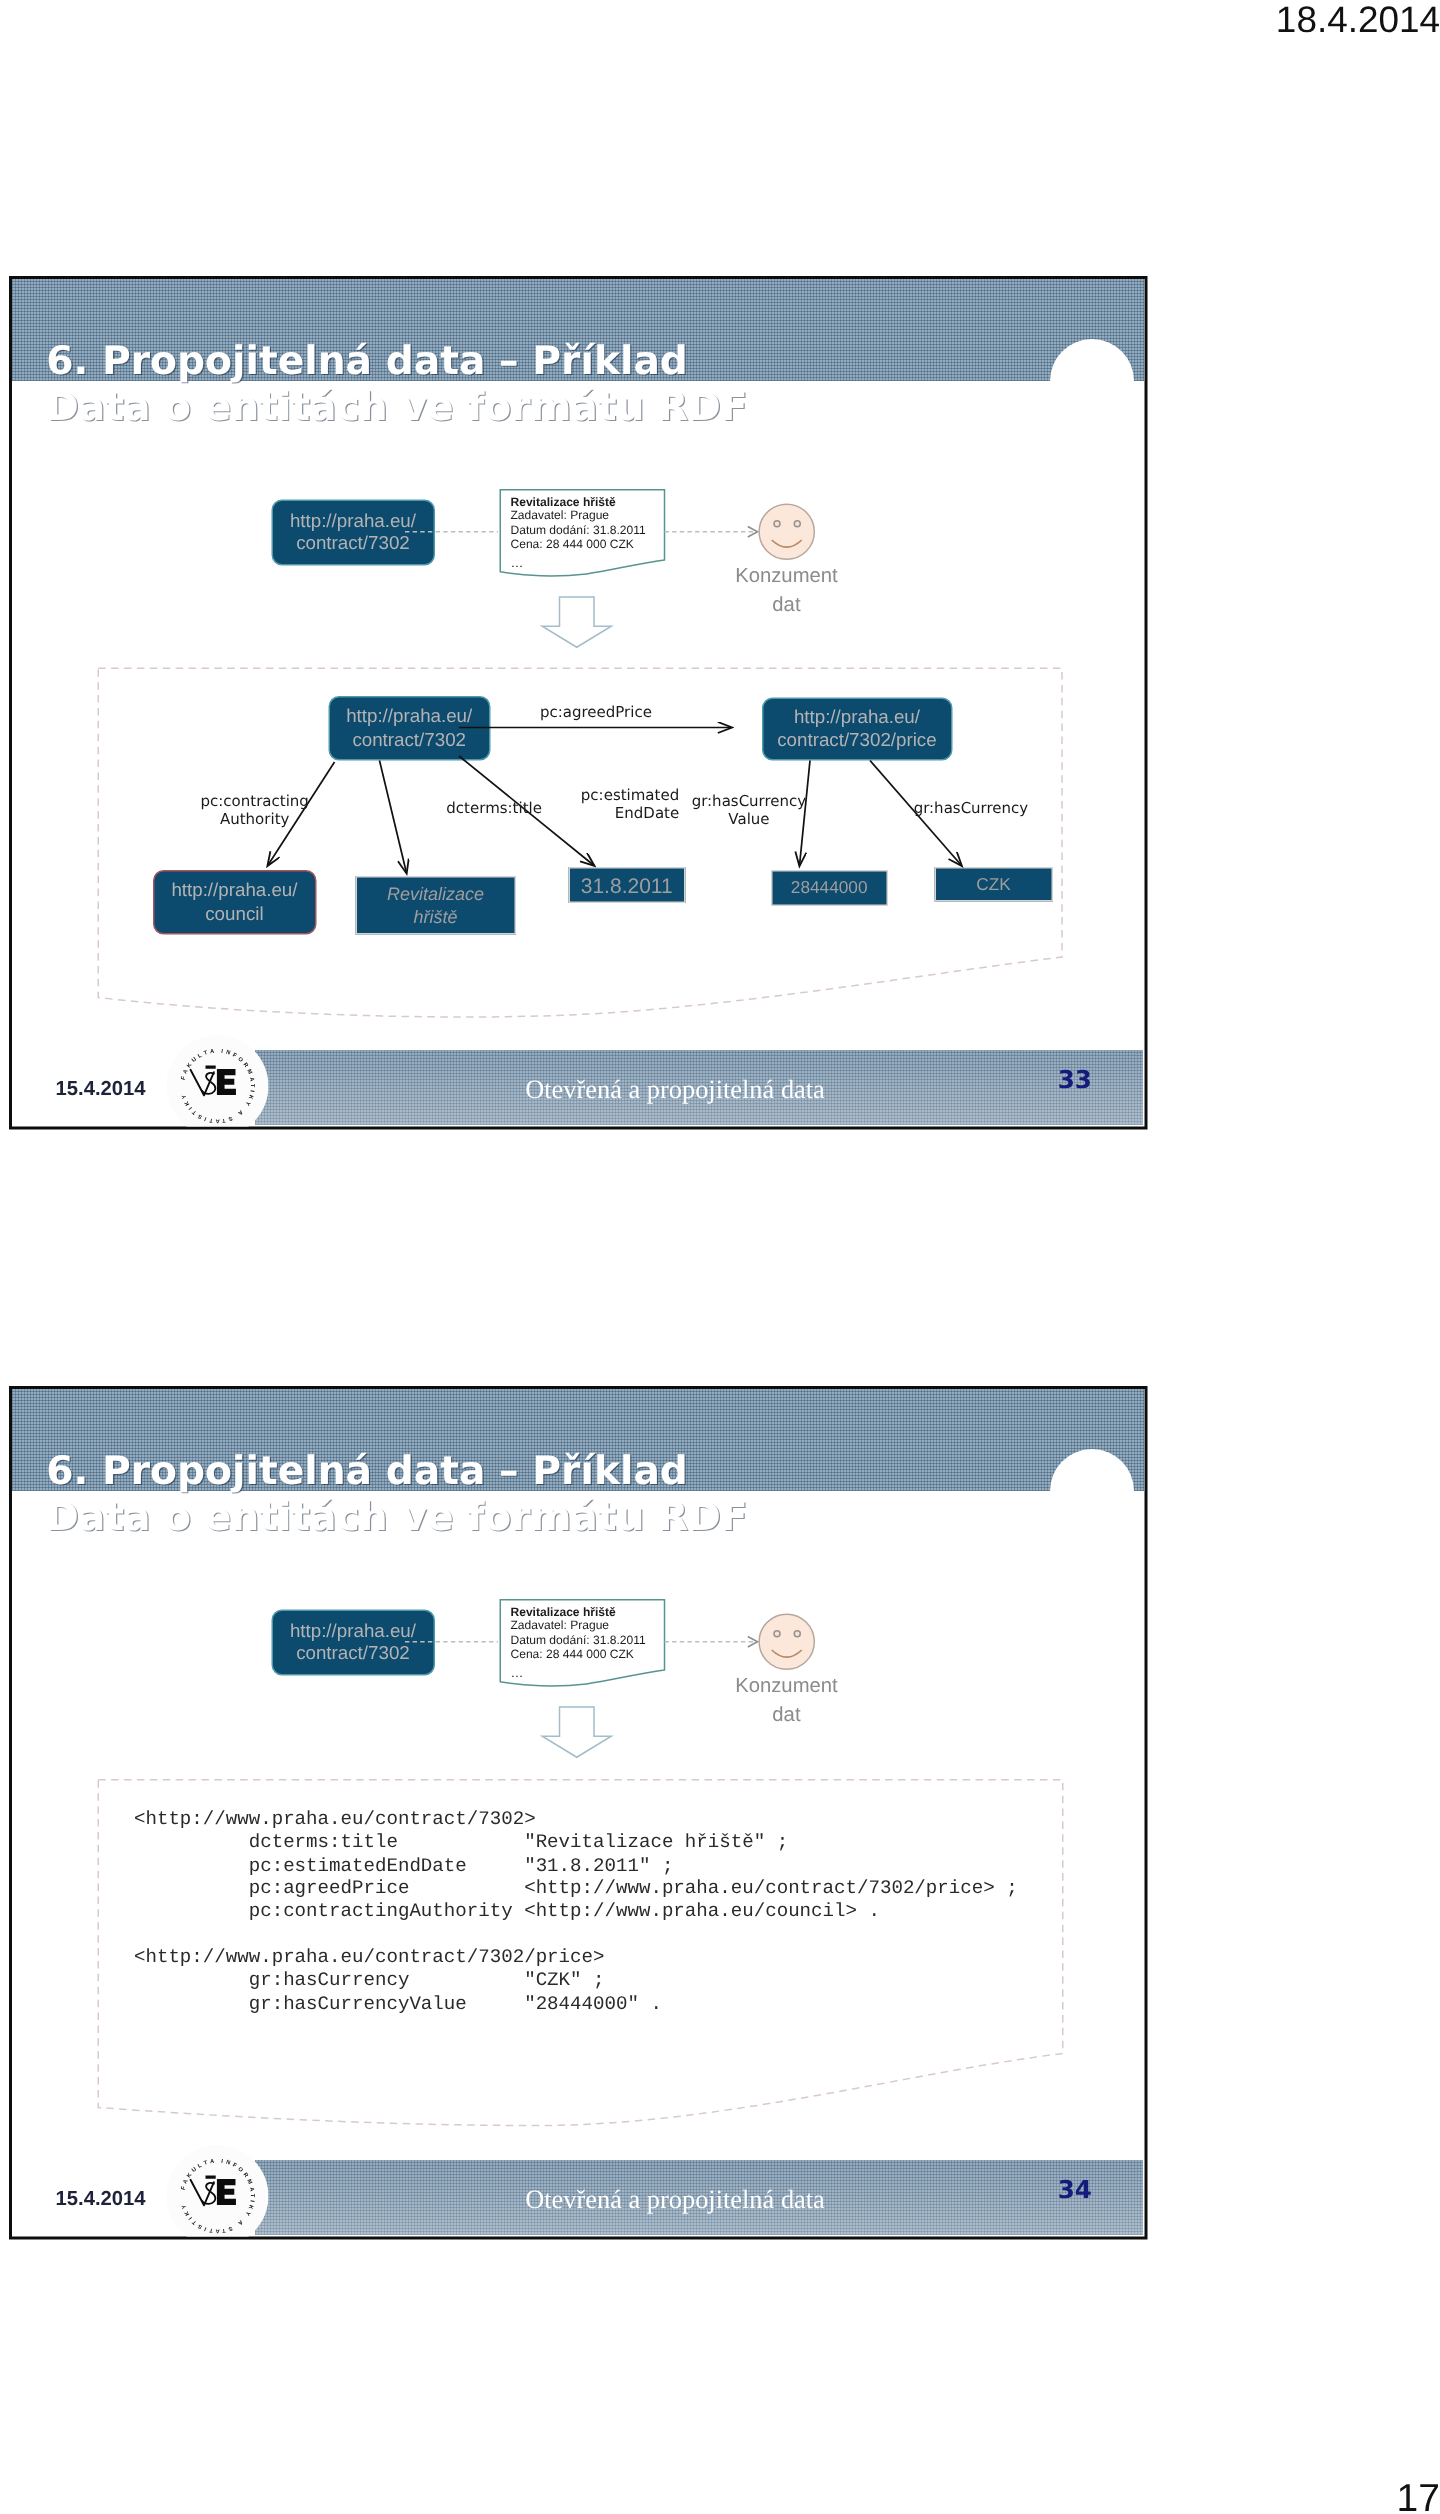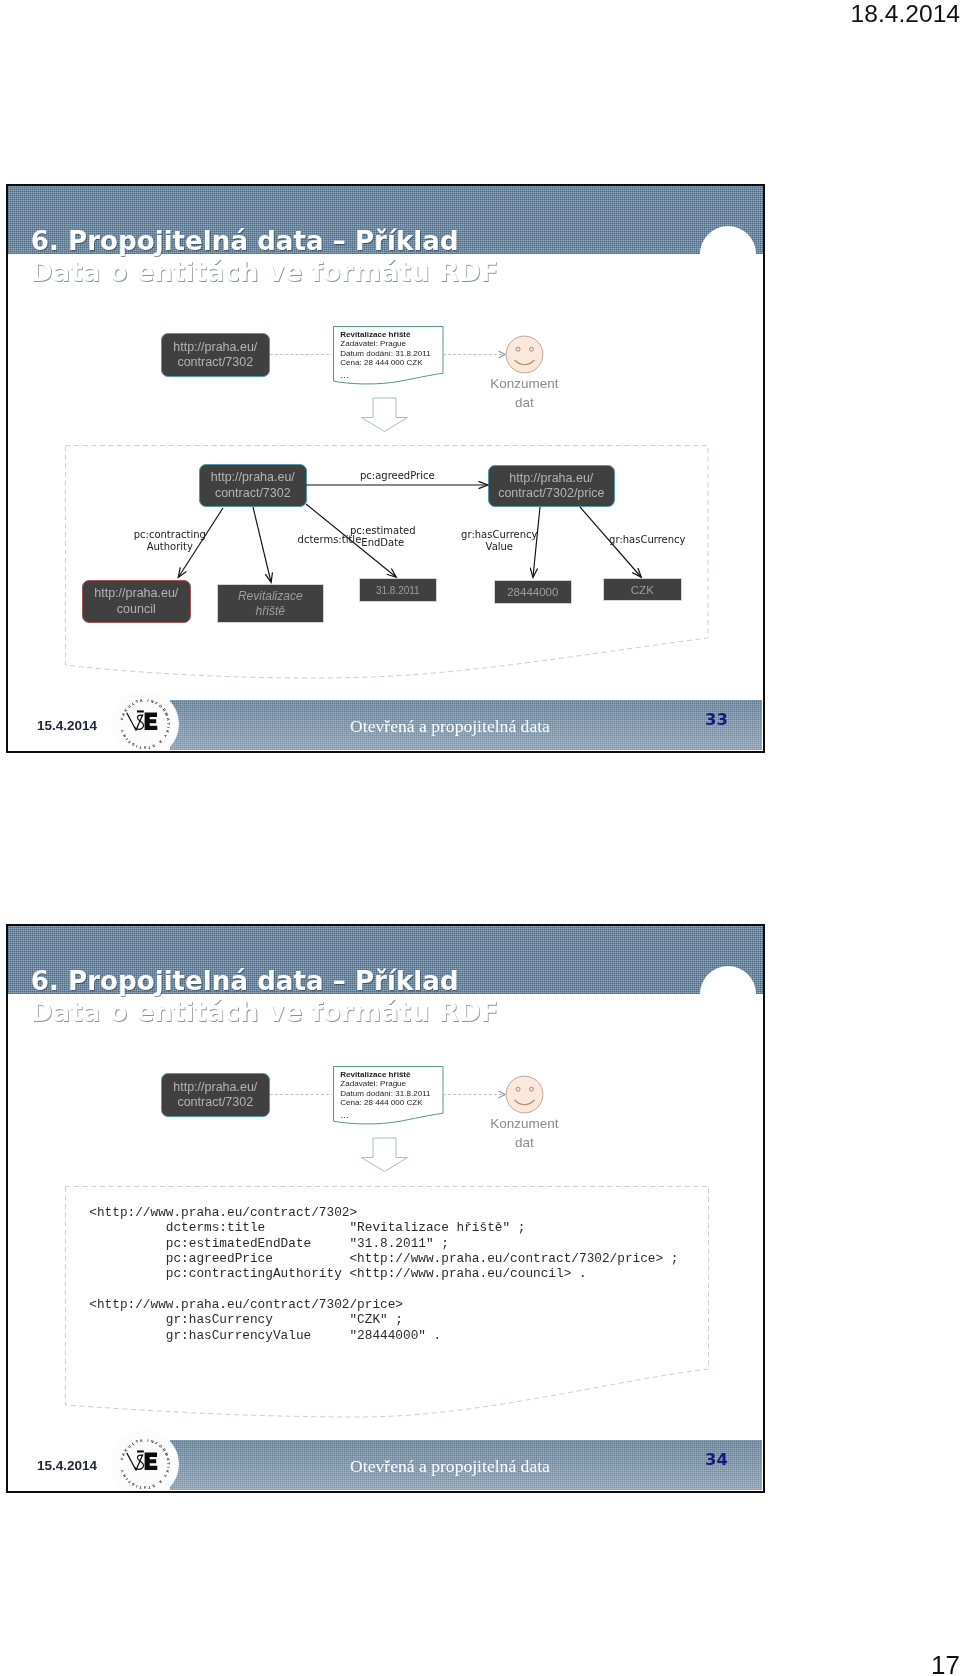--- a/index.html
+++ b/index.html
@@ -52,21 +52,21 @@
            font-size:16.4px;font-weight:bold;color:#151b7a;z-index:3;}
   .logo{position:absolute;left:102.6px;top:504.3px;width:68px;height:68px;z-index:4;}
   .logo svg{display:block;}
   .logo-ring{font-family:"Liberation Sans",sans-serif;font-size:3.8px;font-weight:bold;
              letter-spacing:1.9px;fill:#141414;}
 
   
   .dg{position:absolute;left:0;top:0;}
   .node{position:absolute;box-sizing:border-box;display:flex;align-items:center;
         justify-content:center;text-align:center;color:#b3b3b3;white-space:pre-line;
-        background:#404040;}
+        background:#0c4a6e;margin-left:20px;}
   .node-teal{border:1.6px solid #4e9aab;border-radius:7px;}
   .node-red{border:1.6px solid #a8555a;border-radius:7px;}
   .node-plain{border:1px solid #d4d4d4;border-radius:0;}
   .s1-body,.s2-body{position:absolute;left:0.8px;top:0px;width:757px;height:568px;}
   .elabel{position:absolute;font-family:"DejaVu Sans",sans-serif;
           font-size:10px;color:#1a1a1a;text-align:center;
           white-space:pre-line;line-height:11.6px;width:140px;margin-left:-70px;}
 
   
   .n-src1{left:152px;top:147px;width:109px;height:44px;font-size:12.5px;line-height:15.5px;}
@@ -75,27 +75,27 @@
   .docc-t{font-weight:bold;}
   .docc-e{margin-top:3.4px;letter-spacing:0.6px;font-size:8.6px;color:#111;}
   .konz{position:absolute;left:465.5px;top:189px;width:100px;text-align:center;
         font-size:13.5px;line-height:18.6px;color:#8b8b8b;white-space:pre-line;}
 
   
   .n-g-subj  {left:190px;top:278px;width:108px;height:43px;font-size:12.5px;line-height:15.5px;}
   .n-g-price {left:479px;top:279px;width:127px;height:42px;font-size:12.5px;line-height:15.5px;}
   .n-g-council{left:73px;top:394px;width:109px;height:43px;font-size:12.5px;line-height:15.5px;}
   .n-g-lit0  {left:208px;top:398px;width:107px;height:39px;font-size:12px;line-height:14.5px;color:#9e9e9e;font-style:italic;}
-  .n-g-lit1  {left:350px;top:392px;width:78px;height:24px;font-size:10px;color:#9e9e9e;}
+  .n-g-lit1  {left:350px;top:392px;width:78px;height:24px;font-size:14px;color:#9e9e9e;}
   .n-g-lit2  {left:485px;top:394px;width:78px;height:24px;font-size:11.5px;color:#9e9e9e;}
   .n-g-lit3  {left:594px;top:392px;width:79px;height:23px;font-size:11.5px;color:#9e9e9e;}
 
   .el-0{left:161px;top:343px;}
   .el-1{left:282.5px;top:348px;text-align:right;}
-  .el-2{left:374px;top:339px;}
+  .el-2{left:374px;top:339px;text-align:right;}
   .el-3{left:388.5px;top:284px;}
   .el-4{left:490.5px;top:343px;}
   .el-5{left:638.5px;top:348px;}
 
   
   .code{position:absolute;left:64.5px;top:263px;margin:16px;
         font-family:"Liberation Mono",monospace;font-size:12.75px;line-height:15.35px;
         color:#2a2a2a;white-space:pre;}
 </style>
 </head>

